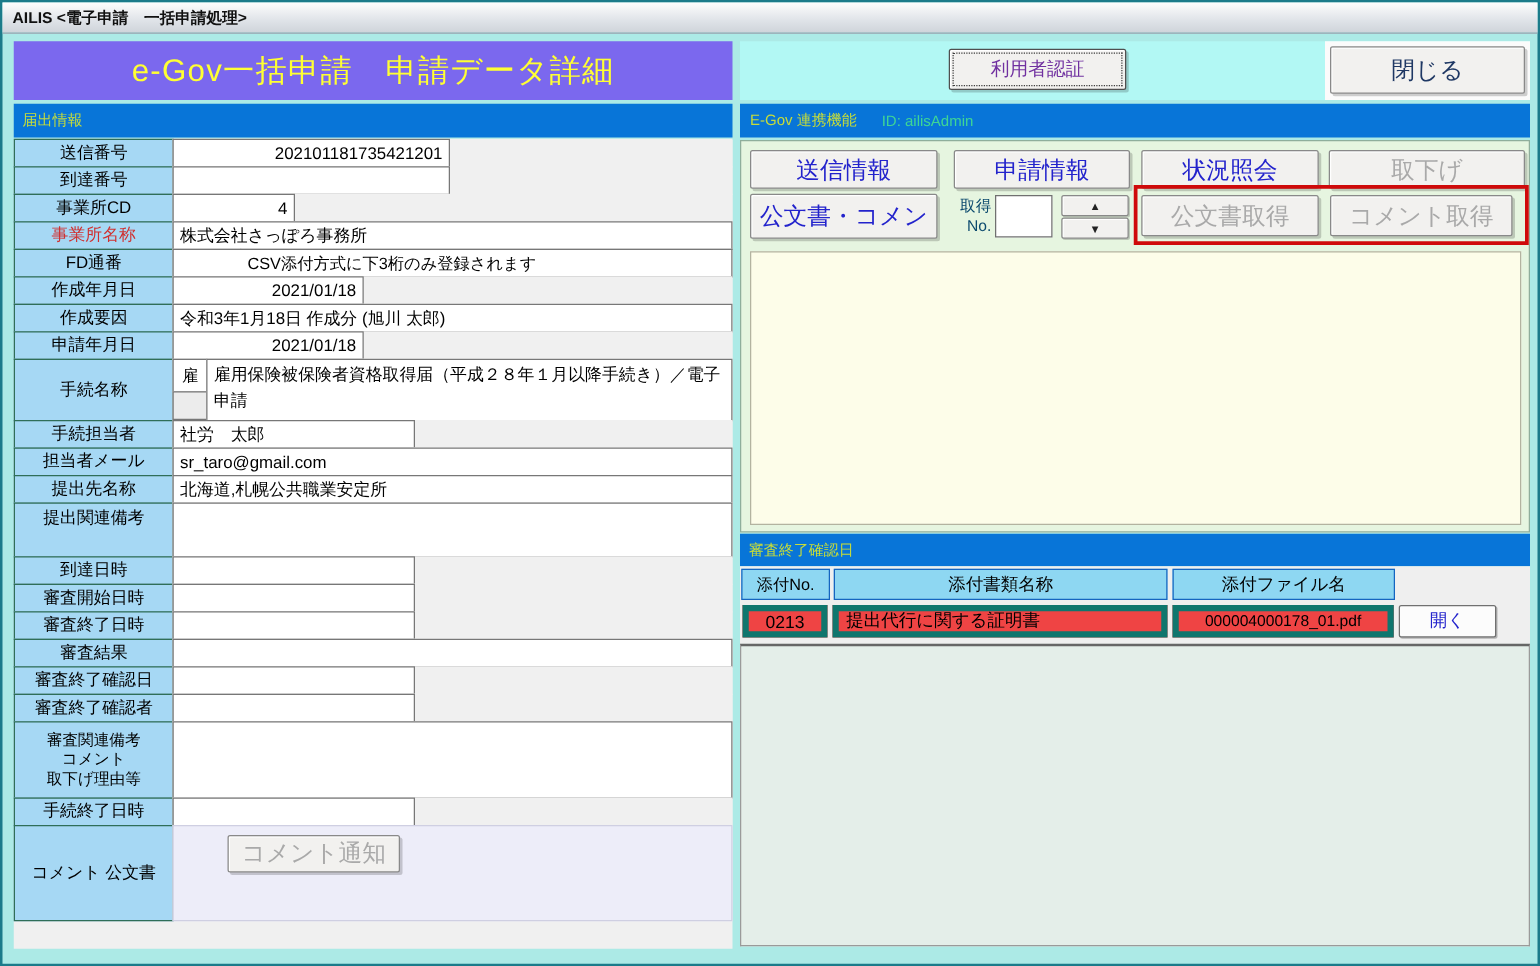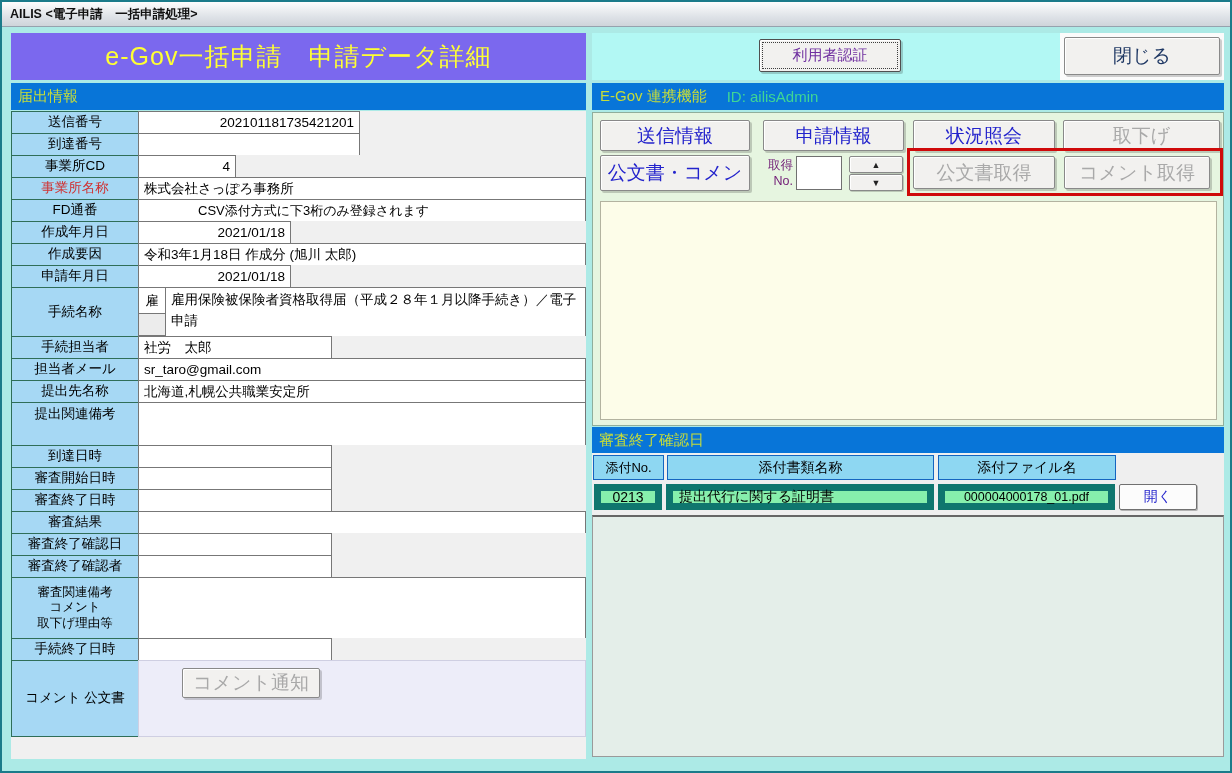--- a/index.html
+++ b/index.html
@@ -12,21 +12,21 @@
     background:#ACEAE6;border:2px solid #1b7b8a;box-sizing:border-box;padding-left:12px;}
   .titlebar{position:absolute;left:0;top:0;width:1228px;height:25px;
     background:linear-gradient(#fdfdfd,#dfe3e8 60%,#cfd4da);
     border-bottom:1px solid #96a2ae;display:flex;align-items:center;
     padding-left:8px;box-sizing:border-box;font-size:12.5px;color:#111;font-weight:bold;}
   
   .purple-header{position:absolute;left:9px;top:31px;width:575px;height:47px;
     background:var(--c-purple);display:flex;align-items:center;justify-content:center;
     color:var(--c-title_yellow);font-size:25px;letter-spacing:1px;}
   .bar{background:var(--c-bar_blue);display:flex;align-items:center;
-    box-sizing:border-box;font-size:15px;}
+    box-sizing:border-box;font-size:12px;}
   .bar-left{position:absolute;left:9px;top:81px;width:575px;height:27px;padding-left:7px;
     color:var(--c-bar_text_yellowgreen);}
   .form{position:absolute;left:9px;top:110px;width:575px;height:647px;background:#f0f0f0;
     display:flex;flex-direction:column;}
   .frow{display:flex;flex-direction:row;margin-top:-1px;}
   .flabel{width:128px;flex:none;background:var(--c-label_blue);
     border:1px solid #2F6E58;box-sizing:border-box;
     display:flex;align-items:center;justify-content:center;text-align:center;
     font-size:13.5px;color:#000;white-space:pre-line;line-height:1.25;}
   .flabel.small{font-size:12.5px;}
@@ -57,37 +57,37 @@
   .auth-btn{left:167px;top:6px;width:142px;height:33px;color:var(--c-auth_purple);
     border:1px solid #4f4f4f;outline:1px dotted #3d3d3d;outline-offset:-4px;font-size:15px;}
   .close-btn{left:472px;top:4px;width:156px;height:38px;font-size:19px;
     color:var(--c-close_navy);}
   .bar-right{position:absolute;left:590px;top:81px;width:632px;height:27px;padding-left:8px;}
   .bar-right .t1{color:var(--c-bar_text_yellowgreen);}
   .bar-right .t2{color:var(--c-bar_text_aqua);margin-left:20px;}
   .green-panel{position:absolute;left:590px;top:110px;width:632px;height:314px;
     background:var(--c-green_panel);border:1px solid #8fae9c;box-sizing:border-box;}
   .spin-label{position:absolute;left:160px;top:44px;width:40px;font-size:12.5px;
-    text-align:right;white-space:pre-line;line-height:1.3;color:#701a75;}
+    text-align:right;white-space:pre-line;line-height:1.3;color:#0c4a6e;}
   .spin-input{position:absolute;left:203px;top:43px;width:46px;height:34px;
     background:#fff;border:1px solid #707070;box-sizing:border-box;font-size:13px;}
   .spin-btn{font-size:9px;color:#222;box-shadow:inset 1px 1px 0 rgba(255,255,255,.95),
     1px 1px 0 rgba(0,0,0,.18);}
   .hl-red{position:absolute;left:314px;top:35px;width:316px;height:48px;
     border:3px solid var(--c-highlight_red);box-sizing:border-box;pointer-events:none;}
   .yellow-panel{position:absolute;left:7px;top:88px;width:617px;height:219px;
     background:var(--c-yellow_panel);border:1px solid #b3b3a0;box-sizing:border-box;}
   .bar-attach{position:absolute;left:590px;top:425px;width:632px;height:26px;padding-left:7px;
     color:var(--c-bar_text_yellowgreen);}
   .attach-panel{position:absolute;left:590px;top:451px;width:632px;height:304px;
     background:#efefef;}
   .acell{position:absolute;background:var(--c-table_header_blue);border:1px solid #1565C0;
     box-sizing:border-box;display:flex;align-items:center;justify-content:center;
     font-size:14px;height:25px;top:2px;color:#000;}
-  .arow-box{position:absolute;top:31px;height:26px;background:#86efac;border:7px solid #0f766e;
+  .arow-box{position:absolute;top:31px;height:26px;background:#ef4444;border:5px solid #0f766e;
     box-sizing:border-box;display:flex;align-items:center;font-size:14px;color:#000;}
   .open-btn{left:527px;top:31px;width:78px;height:26px;background:#fcfcfc;font-size:14px;
     box-shadow:1px 1px 0 rgba(0,0,0,.25);border:1px solid #707070;}
   .empty-list{position:absolute;left:0px;top:62px;width:632px;height:242px;
     background:#E4EEE9;border:1px solid #9a9a9a;border-top:2px solid #666;box-sizing:border-box;}
 </style>
 </head>
 <body>
 
 <div class="window">

